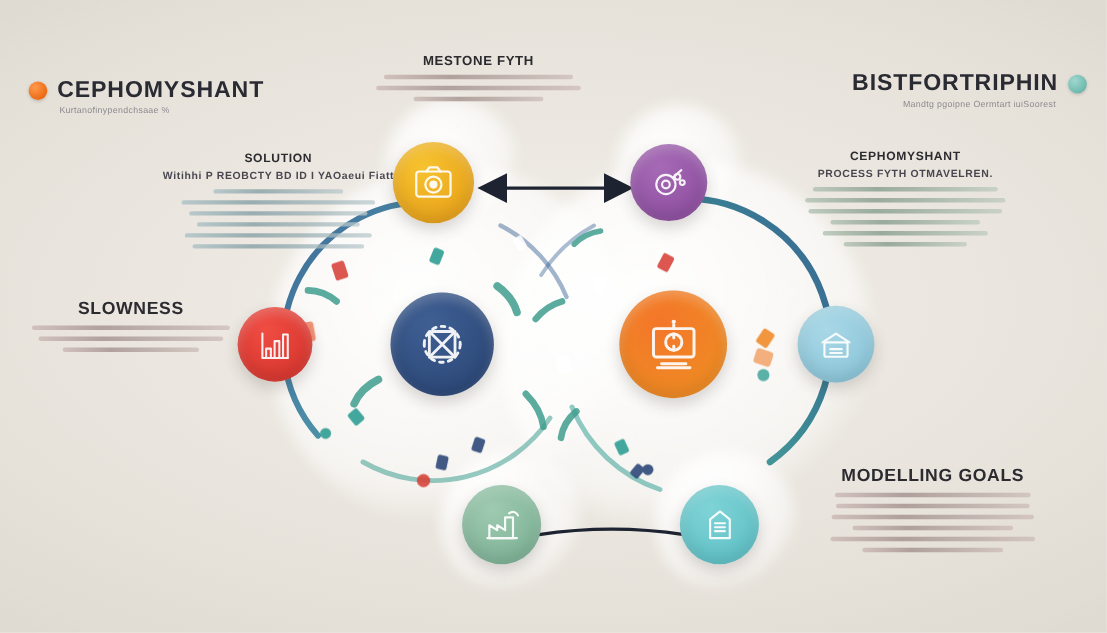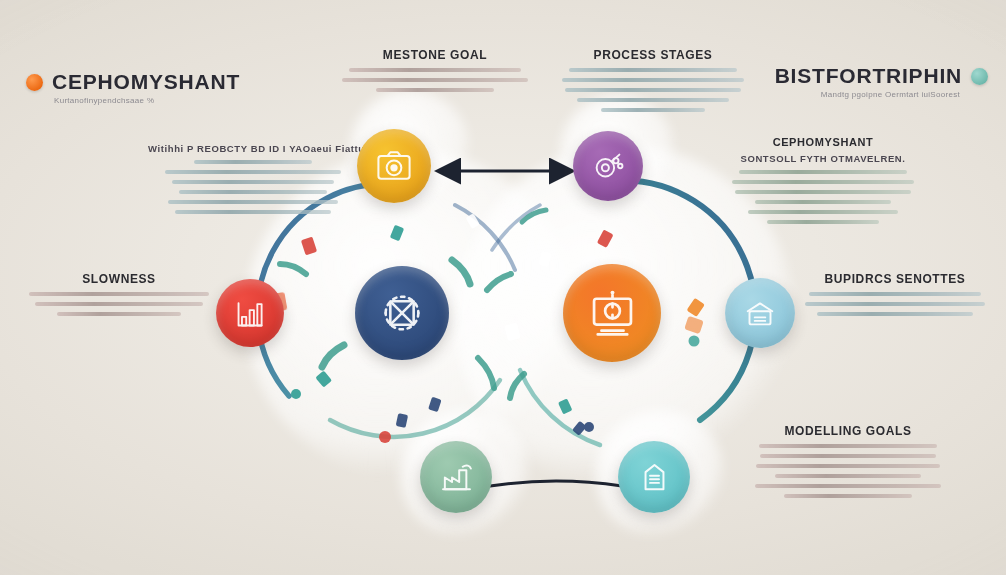--- a/index.html
+++ b/index.html
@@ -171,78 +171,61 @@
       <div class="dot"></div>
       <div class="word">CEPHOMYSHANT</div>
       <div class="sub">Kurtanofinypendchsaae %</div>
     </div>
     <div class="brand right" style="right: 18px; top: 64px; flex-direction: row-reverse;">
       <div class="dot"></div>
       <div class="word">BISTFORTRIPHIN</div>
       <div class="sub" style="left: auto; right: 28px; text-align: right;">Mandtg pgoipne Oermtart iuiSoorest</div>
     </div>
     <div class="tblock" style="left: 148px; top: 138px; width: 210px;">
+      <div class="ttl" style="font-size: 11px;">SOLUTION</div>
       <div class="ttl" style="font-size: 9.5px; margin-top: 5px; color: rgb(74, 70, 80); font-weight: bold; filter: blur(0.3px);">Witihhi P REOBCTY BD ID I YAOaeui Fiattucber</div>
       <div class="lines">
         <div class="ln cool" style="width: 118px;"></div>
         <div class="ln cool" style="width: 176px;"></div>
         <div class="ln cool" style="width: 162px;"></div>
         <div class="ln cool" style="width: 148px;"></div>
         <div class="ln cool" style="width: 170px;"></div>
         <div class="ln cool" style="width: 156px;"></div>
       </div>
     </div>
     <div class="tblock" style="left: 330px; top: 48px; width: 210px;">
-      <div class="ttl" style="font-size: 12px;">MESTONE GOAL</div>
+      <div class="ttl" style="font-size: 12px;">MESTONE FYTH</div>
       <div class="lines">
         <div class="ln warm" style="width: 172px;"></div>
         <div class="ln warm" style="width: 186px;"></div>
         <div class="ln warm" style="width: 118px;"></div>
       </div>
     </div>
-    <div class="tblock" style="left: 548px; top: 48px; width: 210px;">
-      <div class="ttl" style="font-size: 12px;">PROCESS STAGES</div>
-      <div class="lines">
-        <div class="ln cool" style="width: 168px;"></div>
-        <div class="ln cool" style="width: 182px;"></div>
-        <div class="ln cool" style="width: 176px;"></div>
-        <div class="ln cool" style="width: 152px;"></div>
-        <div class="ln cool" style="width: 104px;"></div>
-      </div>
-    </div>
     <div class="tblock" style="left: 718px; top: 136px; width: 210px;">
       <div class="ttl" style="font-size: 11px;">CEPHOMYSHANT</div>
-      <div class="ttl" style="font-size: 9.5px; margin-top: 5px; color: rgb(74, 70, 80); font-weight: bold; filter: blur(0.3px);">SONTSOLL FYTH OTMAVELREN.</div>
+      <div class="ttl" style="font-size: 9.5px; margin-top: 5px; color: rgb(74, 70, 80); font-weight: bold; filter: blur(0.3px);">PROCESS FYTH OTMAVELREN.</div>
       <div class="lines">
         <div class="ln green" style="width: 168px;"></div>
         <div class="ln green" style="width: 182px;"></div>
         <div class="ln green" style="width: 176px;"></div>
         <div class="ln green" style="width: 136px;"></div>
         <div class="ln green" style="width: 150px;"></div>
         <div class="ln green" style="width: 112px;"></div>
       </div>
     </div>
     <div class="tblock" style="left: 14px; top: 272px; width: 210px;">
-      <div class="ttl" style="font-size: 12px;">SLOWNESS</div>
+      <div class="ttl" style="font-size: 16px;">SLOWNESS</div>
       <div class="lines">
         <div class="ln warm" style="width: 180px;"></div>
         <div class="ln warm" style="width: 168px;"></div>
         <div class="ln warm" style="width: 124px;"></div>
       </div>
     </div>
-    <div class="tblock" style="left: 792px; top: 272px; width: 206px;">
-      <div class="ttl" style="font-size: 12px;">BUPIDRCS SENOTTES</div>
-      <div class="lines">
-        <div class="ln cool" style="width: 172px;"></div>
-        <div class="ln cool" style="width: 180px;"></div>
-        <div class="ln cool" style="width: 156px;"></div>
-      </div>
-    </div>
     <div class="tblock" style="left: 740px; top: 424px; width: 216px;">
-      <div class="ttl" style="font-size: 12px;">MODELLING GOALS</div>
+      <div class="ttl" style="font-size: 16px;">MODELLING GOALS</div>
       <div class="lines">
         <div class="ln warm" style="width: 178px;"></div>
         <div class="ln warm" style="width: 176px;"></div>
         <div class="ln warm" style="width: 184px;"></div>
         <div class="ln warm" style="width: 146px;"></div>
         <div class="ln warm" style="width: 186px;"></div>
         <div class="ln warm" style="width: 128px;"></div>
       </div>
     </div>
     <div class="node" title="Milestone Goal node" style="left: 357px; top: 129px; width: 74px; height: 74px; background: radial-gradient(circle at 38% 30%, rgb(246, 195, 48), rgb(232, 162, 26) 78%);">

